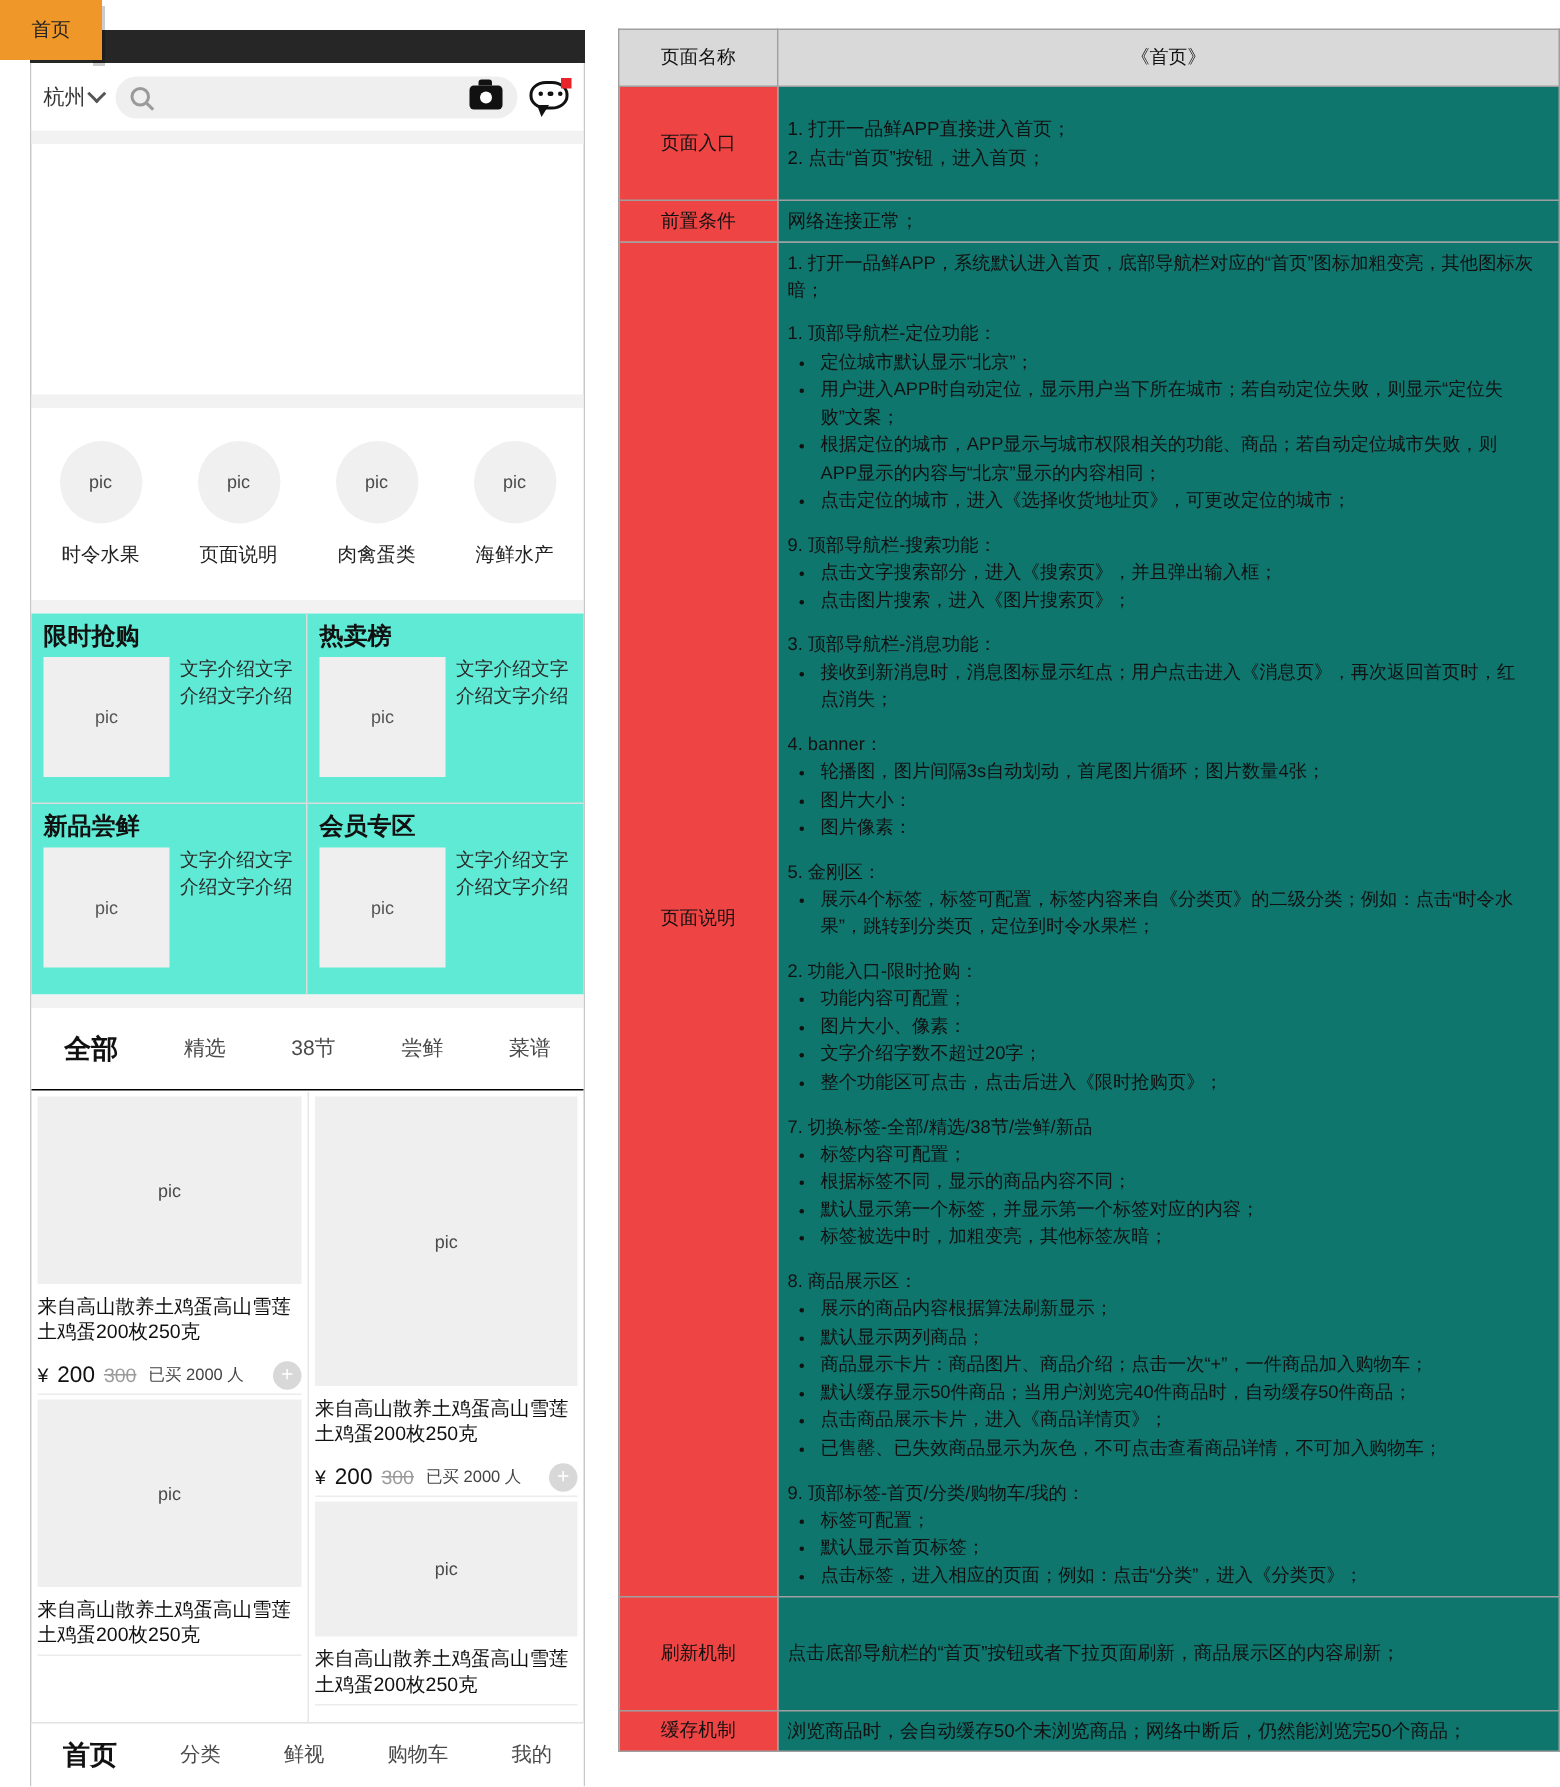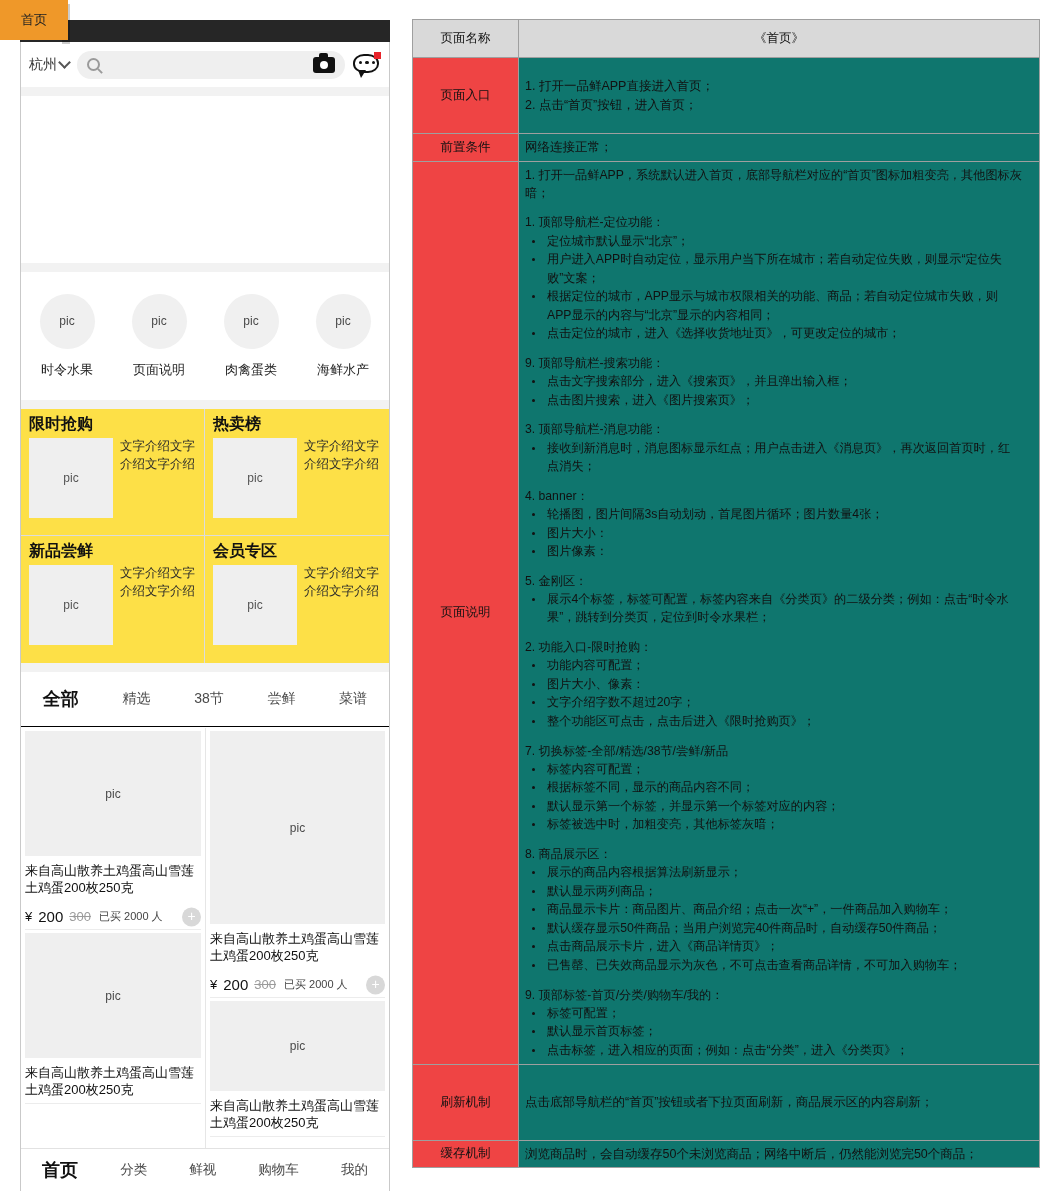--- a/index.html
+++ b/index.html
@@ -87,21 +87,21 @@
                display:flex; align-items:center; justify-content:center;
                font-size:12px; color:#4a4a4a; }
   .kk-label { font-size:13px; color:#222; }
 
   .promo-grid {
     position:absolute; left:21px; top:409px; width:368px; height:254px;
     display:grid; grid-template-columns:1fr 1fr; grid-template-rows:1fr 1fr;
   }
   .promo {
     border-right:1px solid #dcdcdc; border-bottom:1px solid #dcdcdc;
-    padding:5px 8px 4px 8px; background:#fde047; overflow:hidden;
+    padding:5px 8px 4px 8px; background:#5eead4; overflow:hidden;
   }
   .promo:nth-child(2n) { border-right:none; }
   .promo:nth-child(n+3) { border-bottom:none; }
   .promo-title { font-size:16px; font-weight:bold; color:#111; margin-bottom:3px; }
   .promo-body { display:flex; gap:7px; }
   .promo-pic { width:84px; height:80px; background:#efefef; flex:0 0 auto;
                display:flex; align-items:center; justify-content:center;
                font-size:12px; color:#555; }
   .promo-text { font-size:12.5px; color:#2a2a2a; line-height:1.42; }
 

